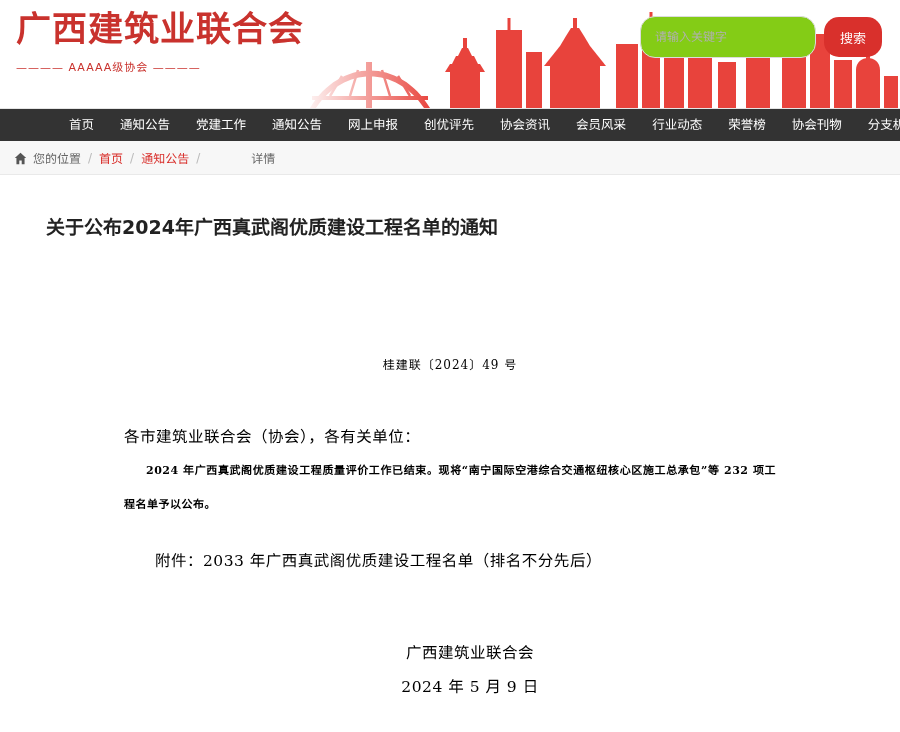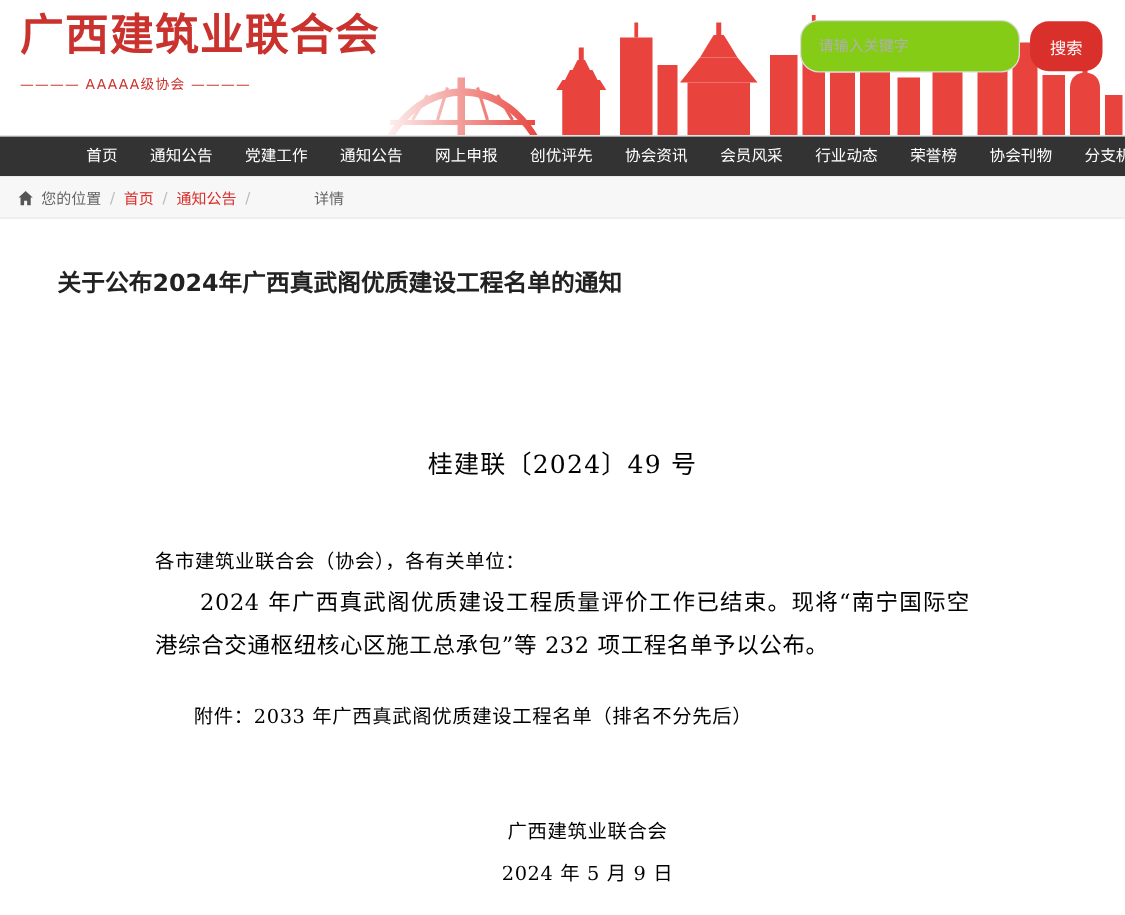--- a/index.html
+++ b/index.html
@@ -177,37 +177,38 @@
     top: 1px;
   }
 
   .doc-body {
     padding: 0 78px;
     font-family: "DejaVu Serif", serif;
     color: #000;
   }
   .doc-number {
     text-align: center;
-    font-size: 20px;
+    font-size: 12px;
     letter-spacing: 1px;
     margin-top: 113px;
     font-family: "DejaVu Serif", serif;
   }
   .doc-salutation {
     font-size: 15.5px;
     margin-top: 48px;
     line-height: 34px;
     letter-spacing: 0.5px;
   }
   .doc-para {
-    font-size: 18px;
+    font-size: 11px;
     line-height: 34px;
     text-indent: 2em;
     letter-spacing: 0.5px;
     text-align: justify;
+    font-weight: bold;
   }
   .doc-attach {
     font-size: 15.5px;
     line-height: 34px;
     text-indent: 2em;
     margin-top: 22px;
     letter-spacing: 0.5px;
   }
   .doc-signature {
     text-align: center;

